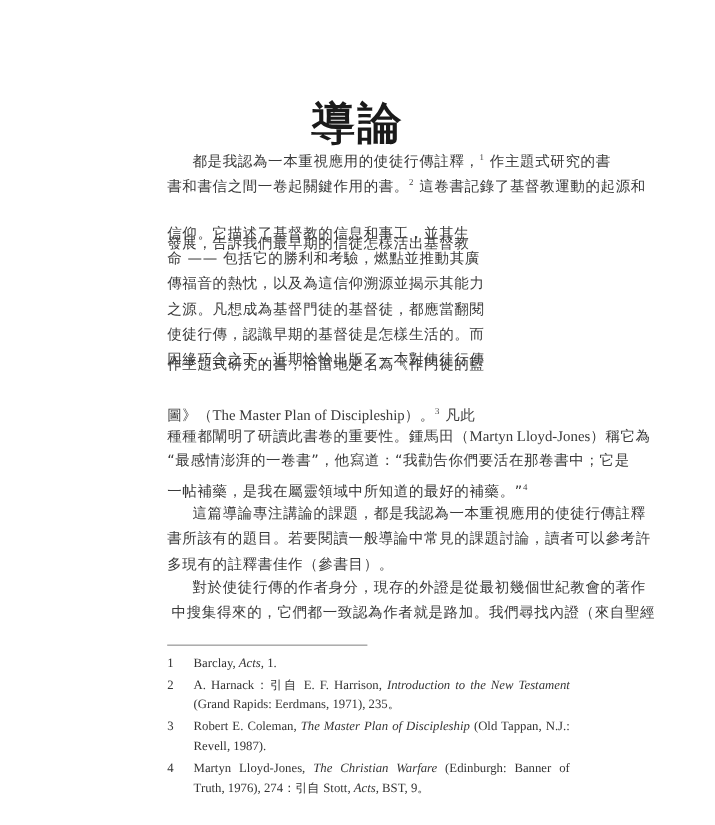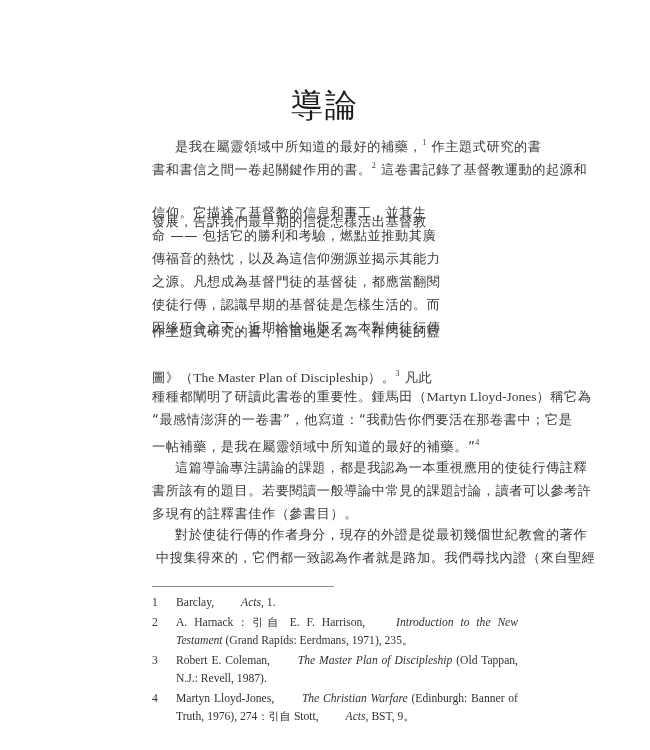--- a/index.html
+++ b/index.html
@@ -1,54 +1,54 @@
 <!DOCTYPE html>
 <html><head>
 <meta charset="utf-8">
 <style>
   html, body { margin: 0; padding: 0; background: #ffffff; }
   body { width: 650px; height: 750px; position: relative; overflow: hidden;
          font-family: "DejaVu Sans", sans-serif; color: #333; }
   .page { position: absolute; left: 0; top: 0; width: 650px; height: 750px; background: #fff; }
   .title { position: absolute; left: 0; top: 84px; width: 650px; text-align: center;
-           font-family: "DejaVu Sans", sans-serif; font-weight: normal; font-size: 32px;
+           font-family: "DejaVu Sans", sans-serif; font-weight: bold; font-size: 40px;
            color: #1a1a1a; letter-spacing: 2px; }
   .line { position: absolute; font-size: 13.2px; white-space: nowrap; color: #3a3a3a;
           letter-spacing: 0.55px; line-height: 16px; }
   .line sup { font-size: 8px; vertical-align: 6px; font-family: "Liberation Serif", serif; }
   .latin { font-family: "Liberation Serif", serif; letter-spacing: 0; font-size: 13.5px; }
   .sidebar { position: absolute; left: 405px; top: 190px; width: 140px; height: 160px;
              background: linear-gradient(to right, #e4e4e4, #e9e9e9 60%, #efefef);
              box-shadow: 0 0 12px 6px #efefef; }
   .sidebar-text { position: absolute; left: 19px; top: 42px; width: 120px;
                   font-size: 12.4px; font-weight: bold; line-height: 21px; color: #2a2a2a;
                   letter-spacing: 0.6px; }
   .dropcap { font-size: 24px; font-weight: bold; vertical-align: -2px; margin-right: 2px; color: #111; }
   .section-title { position: absolute; left: 0; top: 505px; width: 650px; text-align: center;
                    font-size: 14.5px; font-weight: bold; color: #1f1f1f; letter-spacing: 1.5px; }
   .fn-rule { position: absolute; left: 152px; top: 586px; width: 182px; height: 1px; background: #8a8a8a; }
   .fn { position: absolute; font-family: "Liberation Serif", serif; font-size: 11.6px; color: #333;
         line-height: 18px; }
   .fn-num { position: absolute; left: 152px; width: 14px; }
   .fn-body { position: absolute; left: 176px; width: 342px; text-align: justify; }
-  .fn-body i { font-style: italic; margin-left: 24px; }
+  .fn-body i { font-style: italic; }
   .cjk-sm { font-family: "DejaVu Sans", sans-serif; font-size: 11px; }
   .watermark { position: absolute; left: 58px; top: 330px; width: 540px; text-align: center;
                font-family: "DejaVu Sans", sans-serif; font-weight: bold; font-size: 50px;
                letter-spacing: 2px; color: rgba(255,255,255,0.88);
                -webkit-text-stroke: 1.4px #9a9a9a; white-space: nowrap; pointer-events: none; }
 </style>
 </head>
 <body>
 
 <div class="page">
   <div class="title">導論</div>
 
   <div id="body-lines">
-      <div class="line" style="left: 175px; top: 135px;"><span>是我在屬靈領域中所知道的最好的補藥，</span><sup>1</sup><span> 作主題式研究的書</span></div>
+      <div class="line" style="left: 175px; top: 135px;"><span>都是我認為一本重視應用的使徒行傳註釋，</span><sup>1</sup><span> 作主題式研究的書</span></div>
       <div class="line" style="left: 152px; top: 158px;"><span>書和書信之間一卷起關鍵作用的書。</span><sup>2</sup><span> 這卷書記錄了基督教運動的起源和</span></div>
       <div class="line" style="left: 152px; top: 181px; margin-top: 33px;"><span>發展，告訴我們最早期的信徒怎樣活出基督教</span></div>
       <div class="line" style="left: 152px; top: 205px;"><span>信仰。它描述了基督教的信息和事工，並其生</span></div>
       <div class="line" style="left: 152px; top: 228px;"><span>命 —— 包括它的勝利和考驗，燃點並推動其廣</span></div>
       <div class="line" style="left: 152px; top: 251px;"><span>傳福音的熱忱，以及為這信仰溯源並揭示其能力</span></div>
       <div class="line" style="left: 152px; top: 274px;"><span>之源。凡想成為基督門徒的基督徒，都應當翻閱</span></div>
       <div class="line" style="left: 152px; top: 297px;"><span>使徒行傳，認識早期的基督徒是怎樣生活的。而</span></div>
       <div class="line" style="left: 152px; top: 320px;"><span>因緣巧合之下，近期恰恰出版了一本對使徒行傳</span></div>
       <div class="line" style="left: 152px; top: 324px; text-align: right;"><span>作主題式研究的書，恰當地定名為《作門徒的藍</span></div>
       <div class="line" style="left: 152px; top: 366px;"><span>圖》（</span><span class="latin">The Master Plan of Discipleship</span><span>）。</span><sup>3</sup><span> 凡此</span></div>

